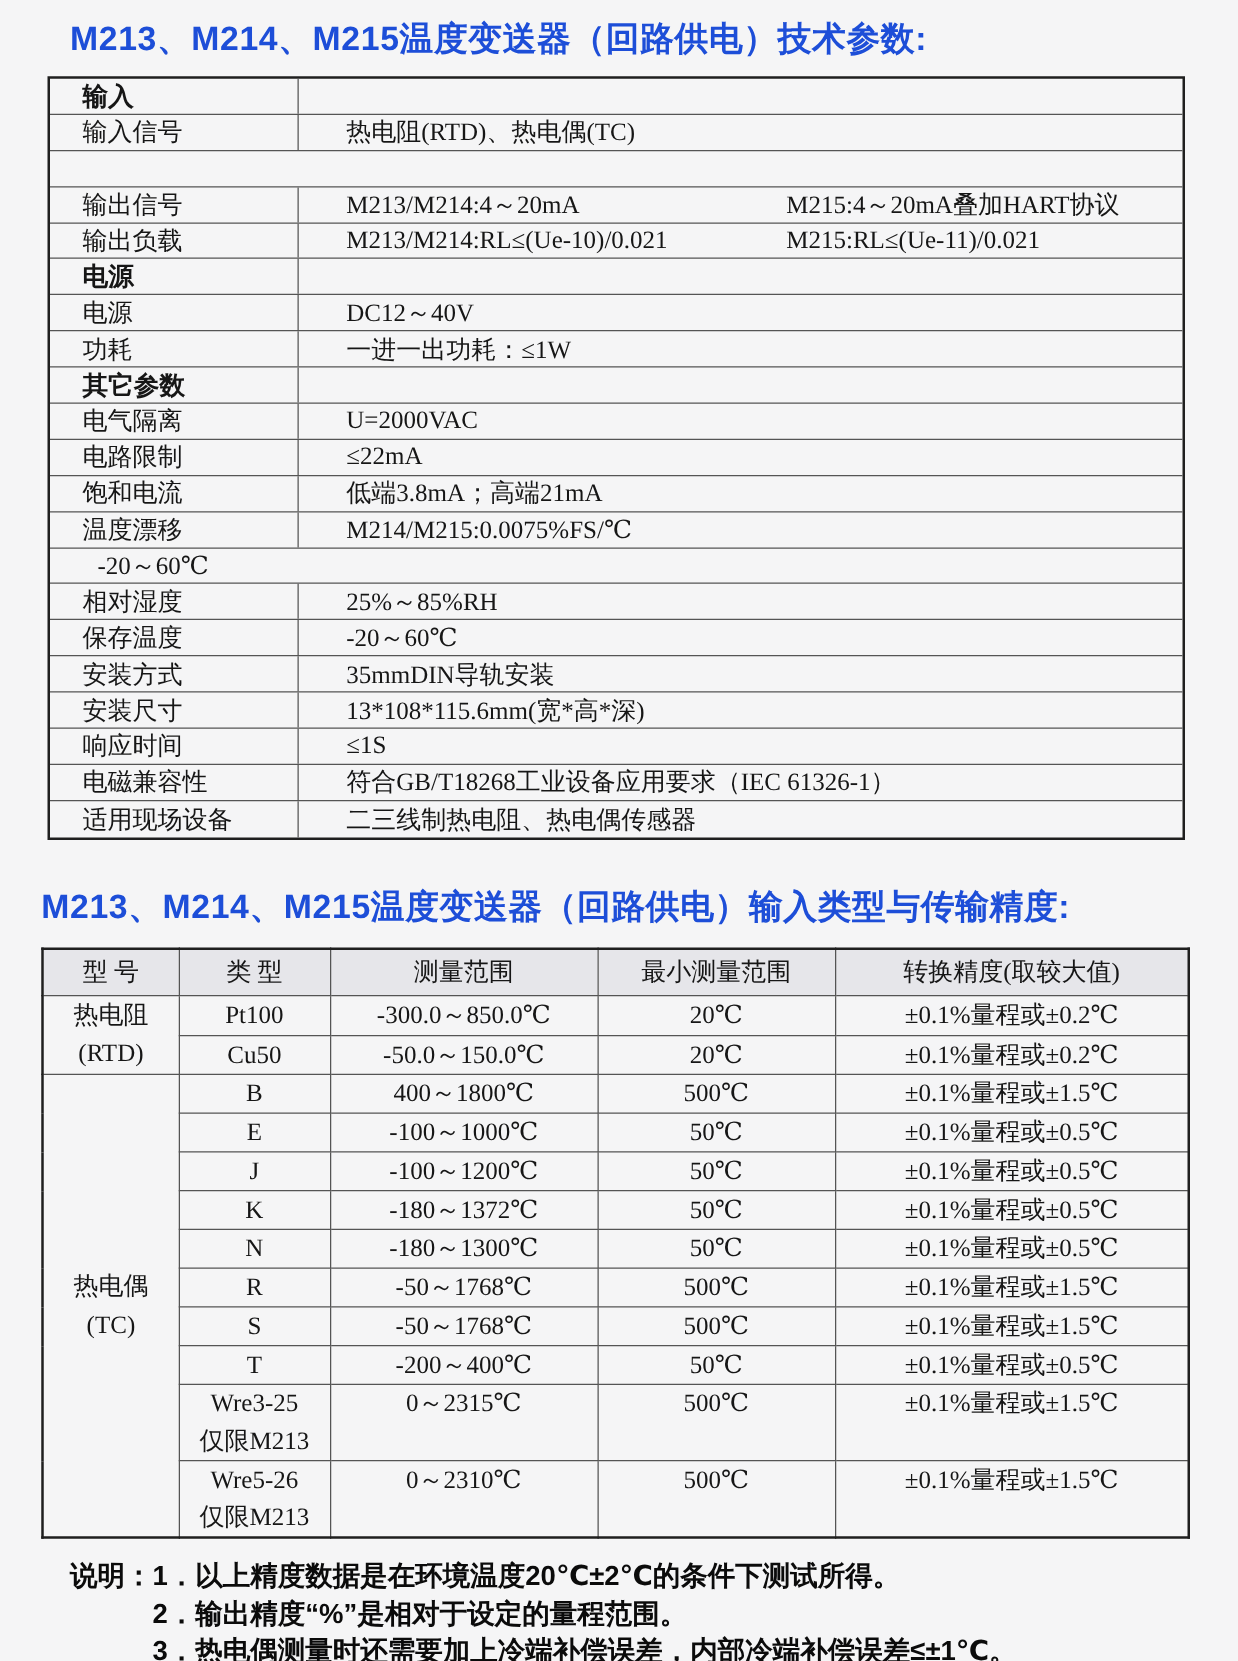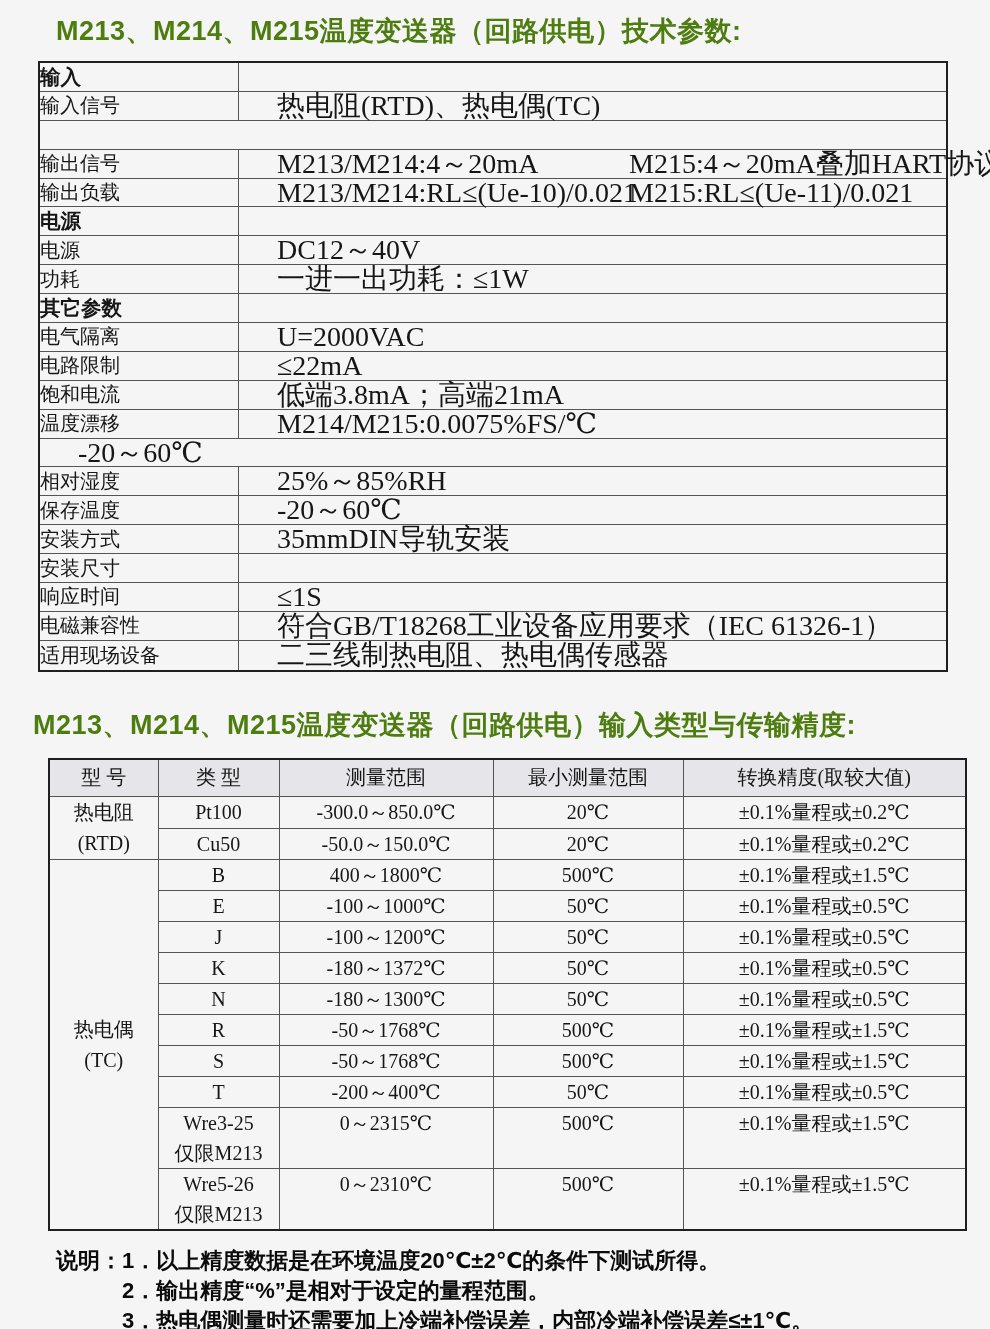--- a/index.html
+++ b/index.html
@@ -12,52 +12,52 @@
   *{box-sizing:border-box}
   html,body{margin:0;padding:0}
   body{
     width:990px;height:1329px;overflow:hidden;
     background:var(--page_bg);
     color:var(--text);
     font-family:"Liberation Serif","DejaVu Serif",serif;
   }
   .doc-title{
     font-family:"Liberation Sans","DejaVu Sans",sans-serif;
-    font-weight:bold;font-size:27px;line-height:32px;color:#4d7c0f;
+    font-weight:bold;font-size:27px;line-height:32px;color:#1d4ed8;
     letter-spacing:.5px;white-space:nowrap;
   }
   #title1{margin:15px 0 0 56px}
   #title2{margin:37px 0 0 33px}
 
   
   .spec-table{
     margin:14px 0 0 38px;width:910px;
     border:2px solid var(--border_outer);
   }
   .spec-row{
     display:flex;height:28.9px;
     border-bottom:1px solid var(--border_inner);
   }
   .spec-row:last-child{border-bottom:none}
   .spec-label{
     width:199px;flex:0 0 199px;
     border-right:1px solid var(--border_inner);
     display:flex;align-items:center;
-    font-size:20px;white-space:nowrap;font-family:Liberation Serif, serif;
+    padding-left:26px;font-size:20px;white-space:nowrap;font-family:Liberation Serif, serif;
   }
   .spec-value{
     flex:1;display:flex;align-items:center;
-    padding-left:38px;font-size:28px;white-space:nowrap;
+    padding-left:38px;font-size:20px;white-space:nowrap;
   }
   .spec-row.bold .spec-label{font-weight:bold;font-size:20.5px}
   .spec-row.two .v1{width:352px;flex:0 0 352px}
 
   
   .acc-table{
-    margin:17px 0 0 48px;width:917px;
+    margin:17px 0 0 33px;width:917px;
     border-collapse:collapse;font-size:20px;
     border:2px solid var(--border_outer);
     table-layout:fixed;
   }
   .acc-table th,.acc-table td{
     border:1px solid var(--border_inner);
     text-align:center;padding:0;overflow:hidden;
   }
   .acc-table th{
     height:38px;font-weight:normal;
@@ -174,20 +174,23 @@
       </div>
   </div>
   <div class="spec-row">
     <div class="spec-label">安装方式</div>
     <div class="spec-value">
         <span class="v1">35mmDIN导轨安装</span>
       </div>
   </div>
   <div class="spec-row">
     <div class="spec-label">安装尺寸</div>
+    <div class="spec-value">
+        <span class="v1">13*108*115.6mm(宽*高*深)</span>
+      </div>
   </div>
   <div class="spec-row">
     <div class="spec-label">响应时间</div>
     <div class="spec-value">
         <span class="v1">≤1S</span>
       </div>
   </div>
   <div class="spec-row">
     <div class="spec-label">电磁兼容性</div>
     <div class="spec-value">

